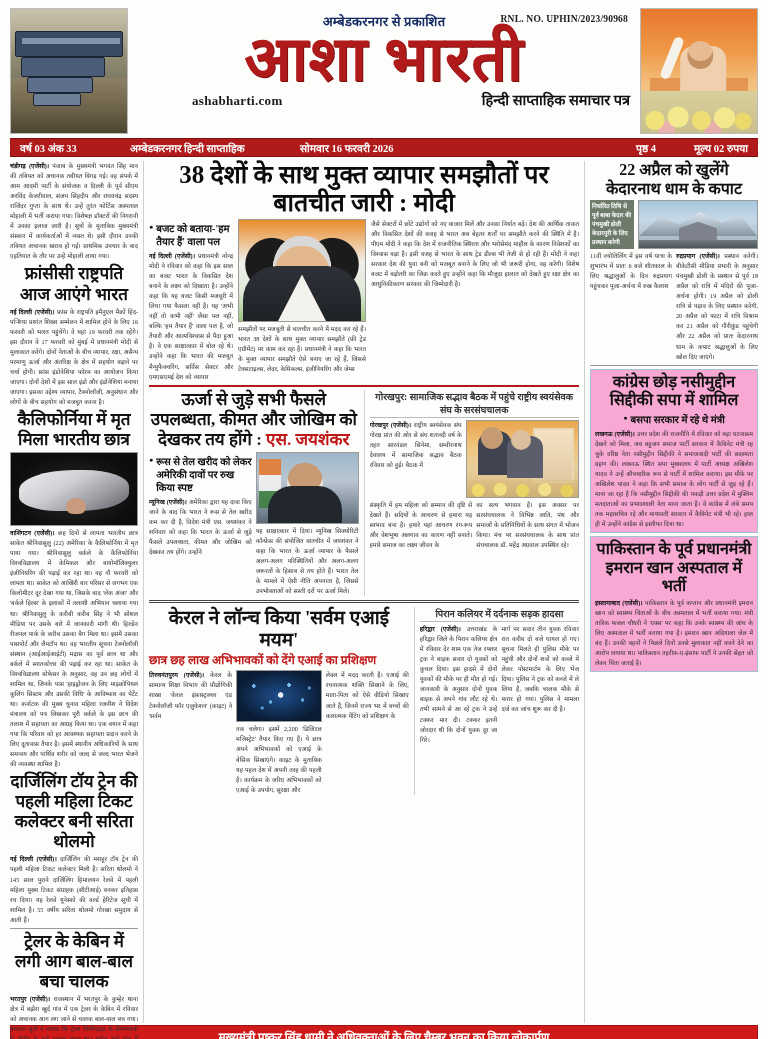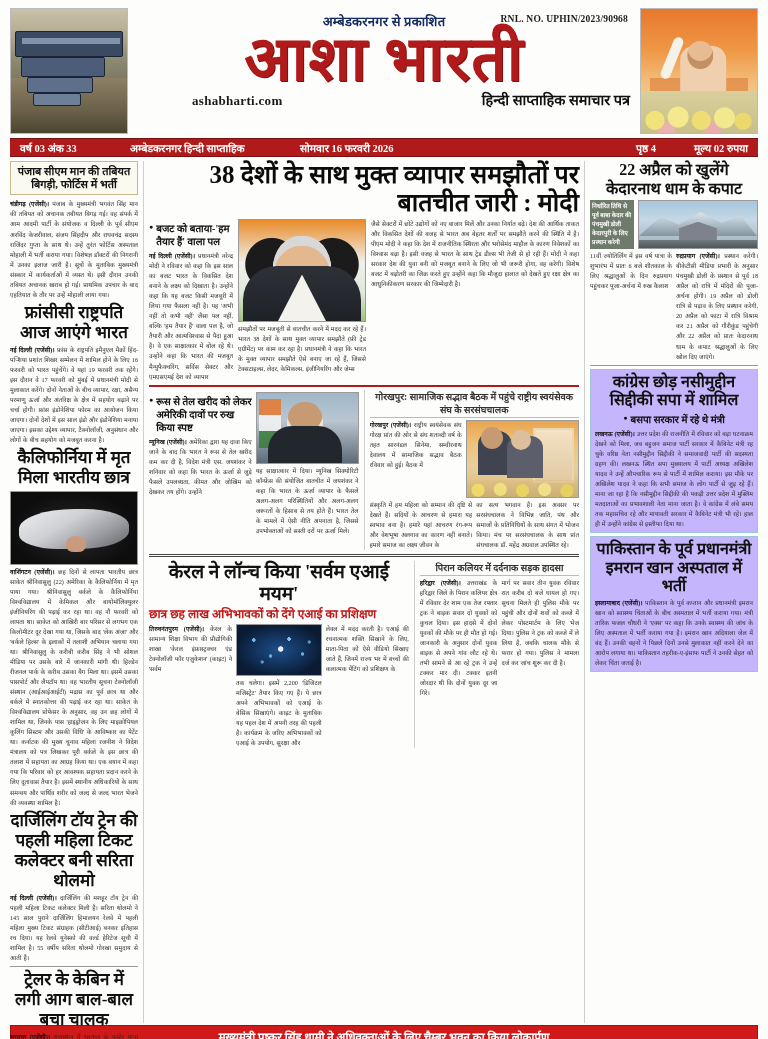--- a/index.html
+++ b/index.html
@@ -134,28 +134,28 @@
   .col-mid   { flex:1 1 auto; }
   .col-right { width:168px; flex:0 0 168px; }
 
   .vrule { width:1px; background:#cfcfcf; flex:0 0 1px; }
 
   
   .boxed {
     border:1px solid #c8b88a; background:#fbfaf0;
     padding:3px 4px; margin-bottom:4px;
   }
-  .tintbox { background:#c4b5fd; border:1px solid #9fc4d8; padding:3px 4px; }
+  .tintbox { background:#f9a8d4; border:1px solid #9fc4d8; padding:3px 4px; }
 
   
   .hl-xs  { font-size:11px; font-weight:bold; line-height:1.2; text-align:center; color:#111; }
   .hl-sm  { font-size:17px; font-weight:bold; line-height:1.18; text-align:center; color:#111; }
   .hl-md  { font-size:16px; font-weight:bold; line-height:1.16; text-align:center; color:#111; }
   .hl-lg  { font-size:19px; font-weight:bold; line-height:1.14; text-align:center; color:#111; }
-  .hl-xl  { font-size:25px; font-weight:bold; line-height:1.1; text-align:right; color:#0b0b0b; }
+  .hl-xl  { font-size:25px; font-weight:bold; line-height:1.1; text-align:center; color:#0b0b0b; }
 
   .kicker {
     font-size:9.5px; font-weight:bold; color:#333; text-align:center;
     border-bottom:1px solid #bbb; padding-bottom:1px; margin-bottom:2px;
   }
   .subhl-red {
     font-size:12px; font-weight:bold; color:#c01818; text-align:left;
     margin-top:1px;
   }
   .bullet {
@@ -349,23 +349,20 @@
     <span class="ib-c1">अम्बेडकरनगर हिन्दी साप्ताहिक</span>
     <span class="ib-c2">सोमवार 16 फरवरी 2026</span>
     <span class="ib-r1">पृष्ठ 4</span>
     <span class="ib-r2">मूल्य 02 रुपया</span>
   </div>
 
   <div class="content">
 
     <div class="col-left">
 
-      <div class="boxed">
-        <div class="hl-xs">पंजाब सीएम मान की तबियत बिगड़ी, फोर्टिस में भर्ती</div>
-      </div>
       <div class="body">
         <span class="dateline">चंडीगढ़ (एजेंसी)।</span>
         <span>पंजाब के मुख्यमंत्री भगवंत सिंह मान की तबियत को अचानक तबीयत बिगड़ गई। वह संपर्क में आम आदमी पार्टी के संयोजक व दिल्ली के पूर्व सीएम अरविंद केजरीवाल, संजय सिंहदीप और राघवचंद्र सदस्य राजिंदर गुप्ता के साथ थे। उन्हें तुरंत फोर्टिस अस्पताल मोहाली में भर्ती कराया गया। विशेषज्ञ डॉक्टरों की निगरानी में उनका इलाज जारी है। सूत्रों के मुताबिक मुख्यमंत्री संस्कार में कार्यकर्ताओं में व्यस्त थे। इसी दौरान उनकी तबियत अचानक खराब हो गई। प्राथमिक उपचार के बाद एहतियात के तौर पर उन्हें मोहाली लाया गया।</span>
       </div>
 
       <div class="hl-sm mt3">फ्रांसीसी राष्ट्रपति आज आएंगे भारत</div>
       <div class="body mt2">
         <span class="dateline">नई दिल्ली (एजेंसी)।</span>
         <span>फ्रांस के राष्ट्रपति इमैनुएल मैक्रों हिंद-पऱ्शिया प्रशांत शिखर सम्मेलन में शामिल होने के लिए 16 फरवरी को भारत पहुंचेंगे। वे यहां 19 फरवरी तक रहेंगे। इस दौरान वे 17 फरवरी को मुंबई में प्रधानमंत्री मोदी से मुलाकात करेंगे। दोनों नेताओं के बीच व्यापार, रक्षा, असैन्य परमाणु ऊर्जा और अंतरिक्ष के क्षेत्र में सहयोग बढ़ाने पर चर्चा होगी। फ्रांस इंडोनेशिया फोरम का आयोजन किया जाएगा। दोनों देशों में इस साल इंडो और इंडोनेशिया मनाया जाएगा। इसका उद्देश्य व्यापार, टैक्नोलॉजी, अनुसंधान और लोगों के बीच सहयोग को मजबूत करना है।</span>
       </div>
@@ -429,20 +426,24 @@
             </div>
           </div>
         </div>
       </div>
 
       <div class="rule-red"></div>
 
       <div class="flex gap5">
 
         <div style="flex:1 1 50%">
+          <div class="hl-sm">
+            <span>ऊर्जा से जुड़े सभी फैसले उपलब्धता, कीमत और जोखिम को देखकर तय होंगे :</span>
+            <span style="color:#c01818">एस. जयशंकर</span>
+          </div>
           <div class="flex gap4 mt2">
             <div style="flex:1 1 50%">
               <div class="bullet">
                 <span>रूस से तेल खरीद को लेकर अमेरिकी दावों पर रुख किया स्पष्ट</span>
               </div>
               <div class="body mt2">
                 <span class="dateline">म्यूनिख (एजेंसी)।</span>
                 <span>अमेरिका द्वारा यह दावा किए जाने के बाद कि भारत ने रूस से तेल खरीद कम कर दी है, विदेश मंत्री एस. जयशंकर ने शनिवार को कहा कि भारत के ऊर्जा से जुड़े फैसले उपलब्धता, कीमत और जोखिम को देखकर तय होंगे। उन्होंने</span>
               </div>
             </div>

